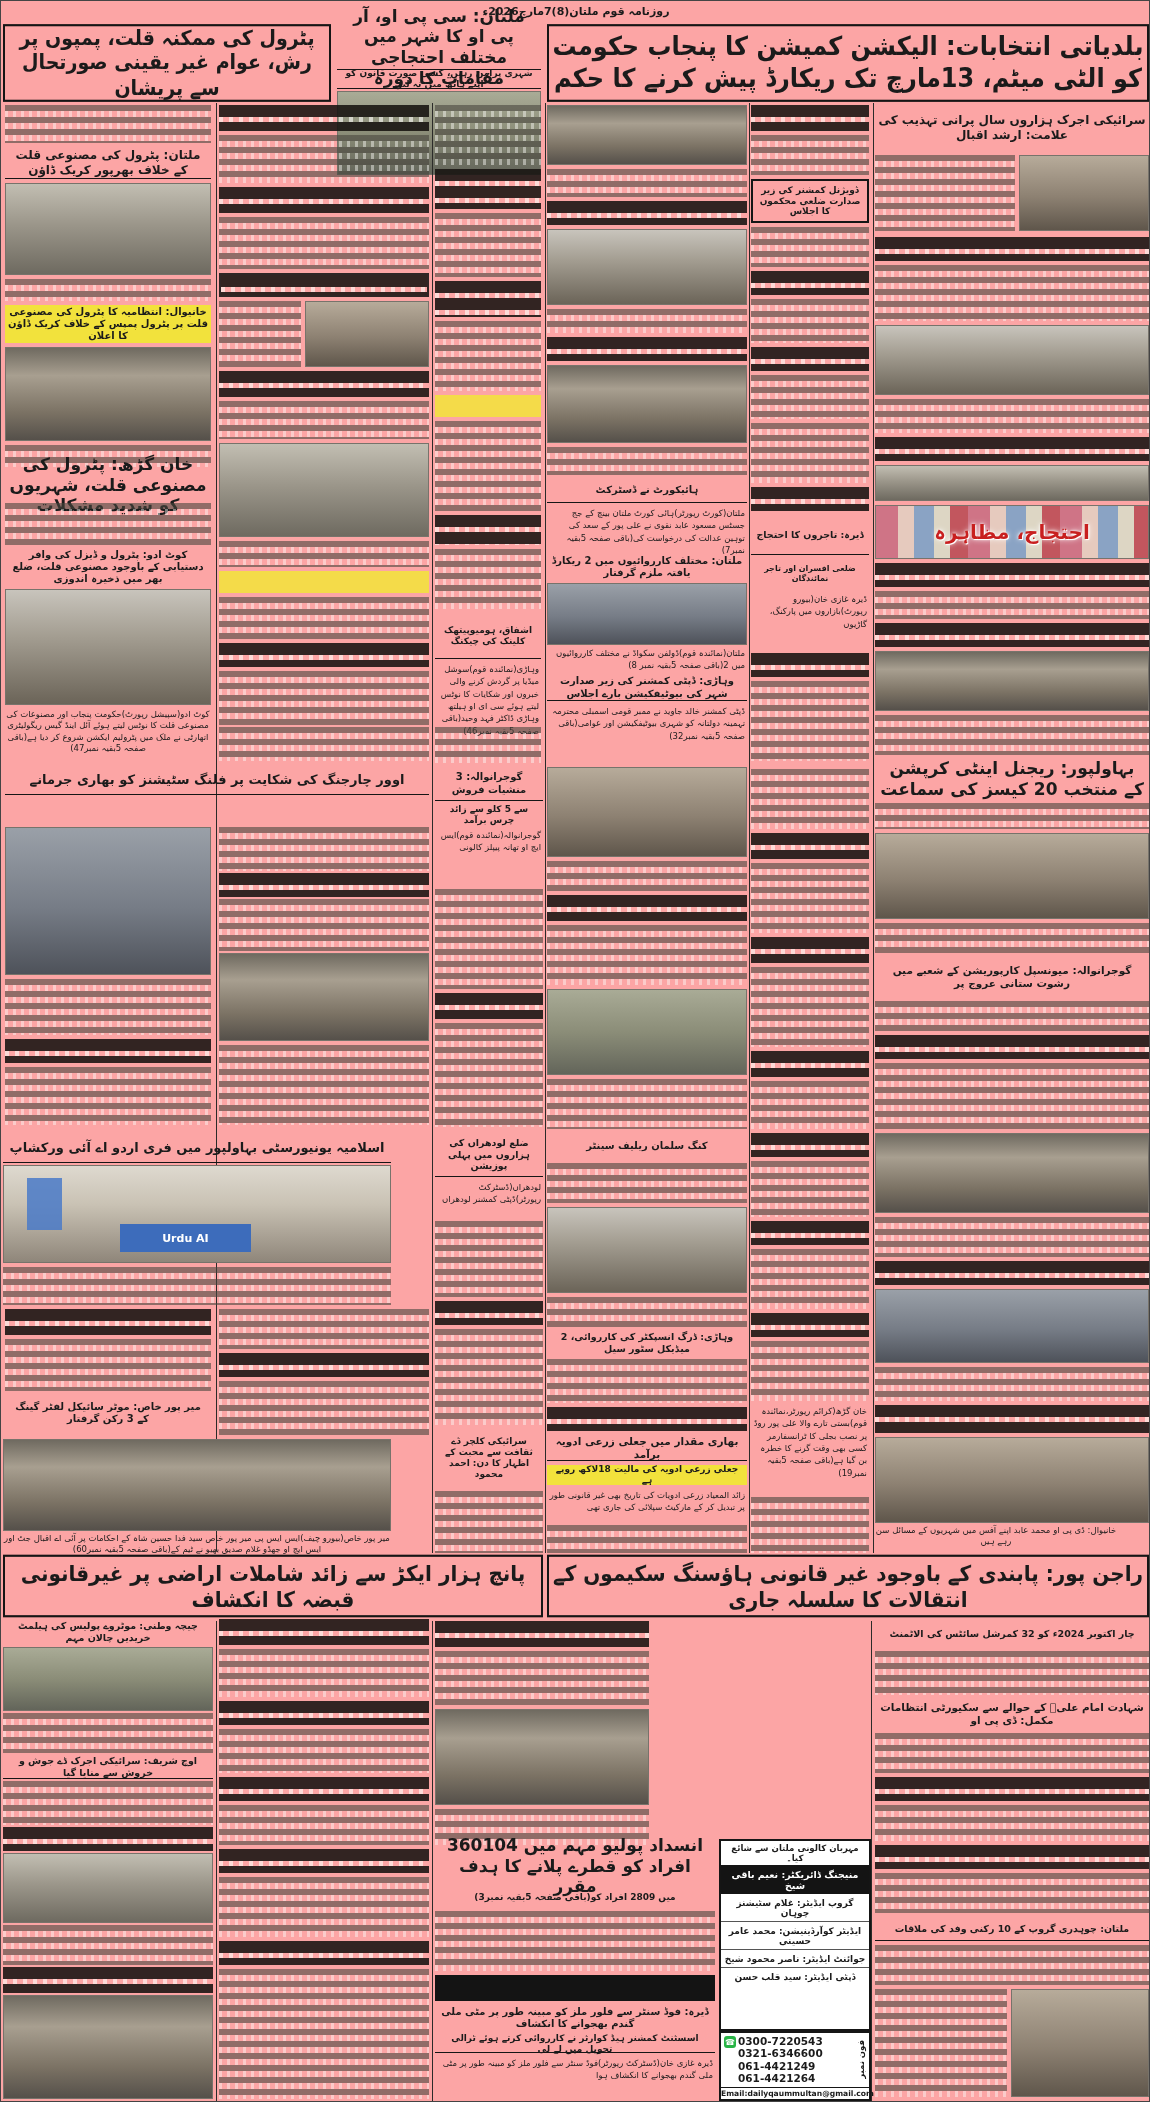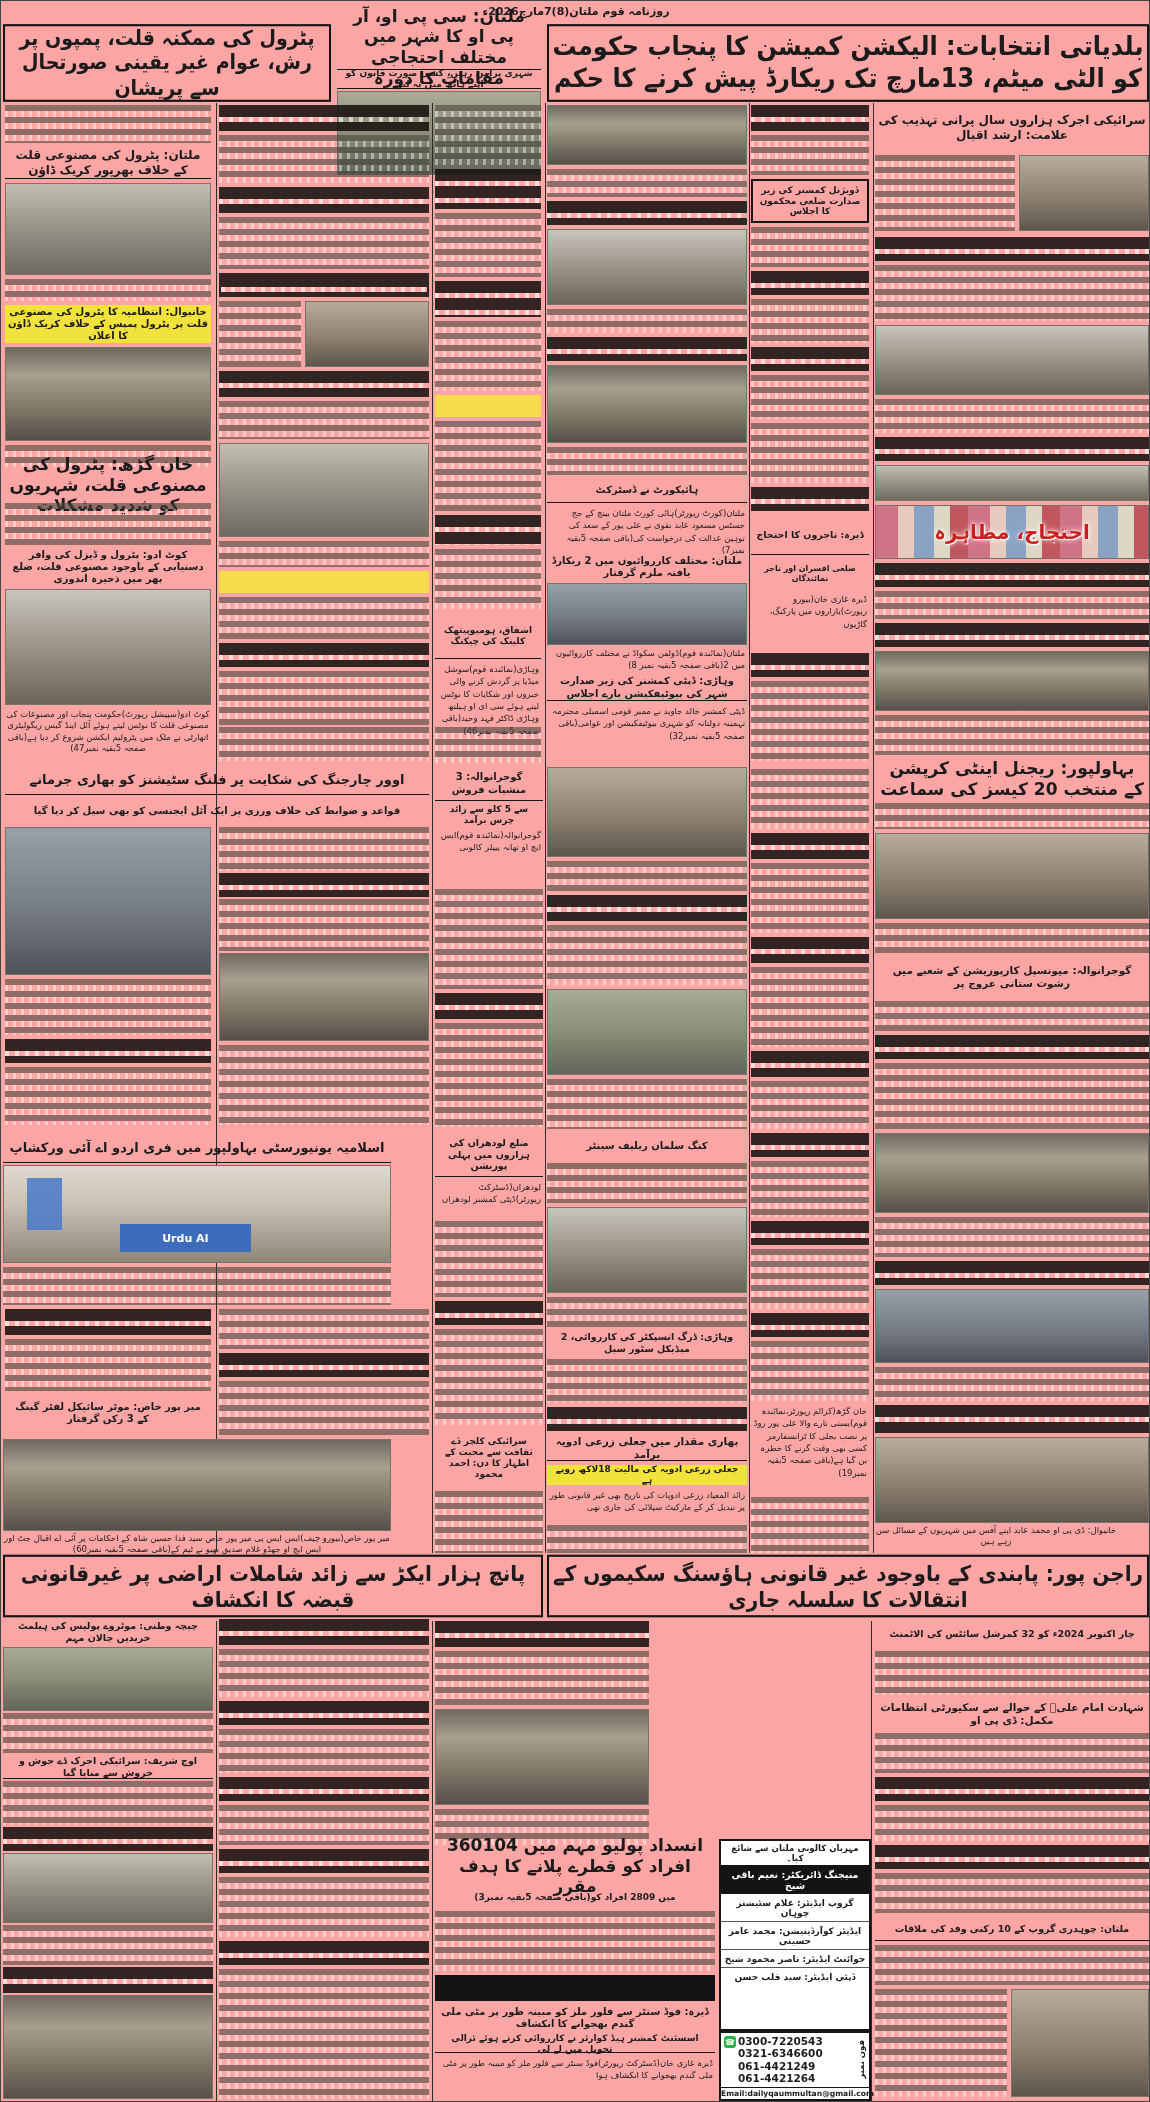--- a/index.html
+++ b/index.html
@@ -72,21 +72,20 @@
   <div class="ab tex" style="left:4px;top:278px;width:206px;height:22px"></div>
   <div class="ab h f10 yl" style="left:4px;top:304px;width:206px;height:38px">خانیوال: انتظامیہ کا پٹرول کی مصنوعی قلت پر پٹرول پمپس کے خلاف کریک ڈاؤن کا اعلان</div>
   <div class="ab photo ph2" style="left:4px;top:346px;width:206px;height:94px"></div>
   <div class="ab tex" style="left:4px;top:444px;width:206px;height:22px"></div>
   <div class="ab h f11" style="left:4px;top:470px;width:206px;height:28px">خان گڑھ: پٹرول کی مصنوعی قلت، شہریوں کو شدید مشکلات</div>
   <div class="ab tex" style="left:4px;top:502px;width:206px;height:42px"></div>
   <div class="ab h f10" style="left:4px;top:548px;width:206px;height:36px">کوٹ ادو: پٹرول و ڈیزل کی وافر دستیابی کے باوجود مصنوعی قلت، ضلع بھر میں ذخیرہ اندوزی</div>
   <div class="ab photo ph6" style="left:4px;top:588px;width:206px;height:116px"></div>
   <div class="ab cap" style="left:4px;top:708px;width:206px;height:52px">کوٹ ادو(سپیشل رپورٹ)حکومت پنجاب اور مصنوعات کی مصنوعی قلت کا نوٹس لیتے ہوئے آئل اینڈ گیس ریگولیٹری اتھارٹی نے ملک میں پٹرولیم ایکشن شروع کر دیا ہے(باقی صفحہ 5بقیہ نمبر47)</div>
   <div class="ab h f13 bb" style="left:4px;top:764px;width:424px;height:30px">اوور چارجنگ کی شکایت پر فلنگ سٹیشنز کو بھاری جرمانے</div>
-  <div class="ab h f10" style="left:4px;top:798px;width:424px;height:24px">قواعد و ضوابط کی خلاف ورزی پر ایک آئل ایجنسی کو بھی سیل کر دیا گیا</div>
   <div class="ab photo ph5" style="left:4px;top:826px;width:206px;height:148px"></div>
   <div class="ab tex" style="left:4px;top:978px;width:206px;height:56px"></div>
   <div class="ab texh" style="left:4px;top:1038px;width:206px;height:24px"></div>
   <div class="ab tex" style="left:4px;top:1066px;width:206px;height:58px"></div>
 
   <div class="ab h f13 bb" style="left:2px;top:1132px;width:388px;height:30px">اسلامیہ یونیورسٹی بہاولپور میں فری اردو اے آئی ورکشاپ</div>
   <div class="ab photo ph7" style="left:2px;top:1164px;width:388px;height:98px">
     <div class="aiB2"></div>
     <div class="aiB1">Urdu AI</div>
   </div>

